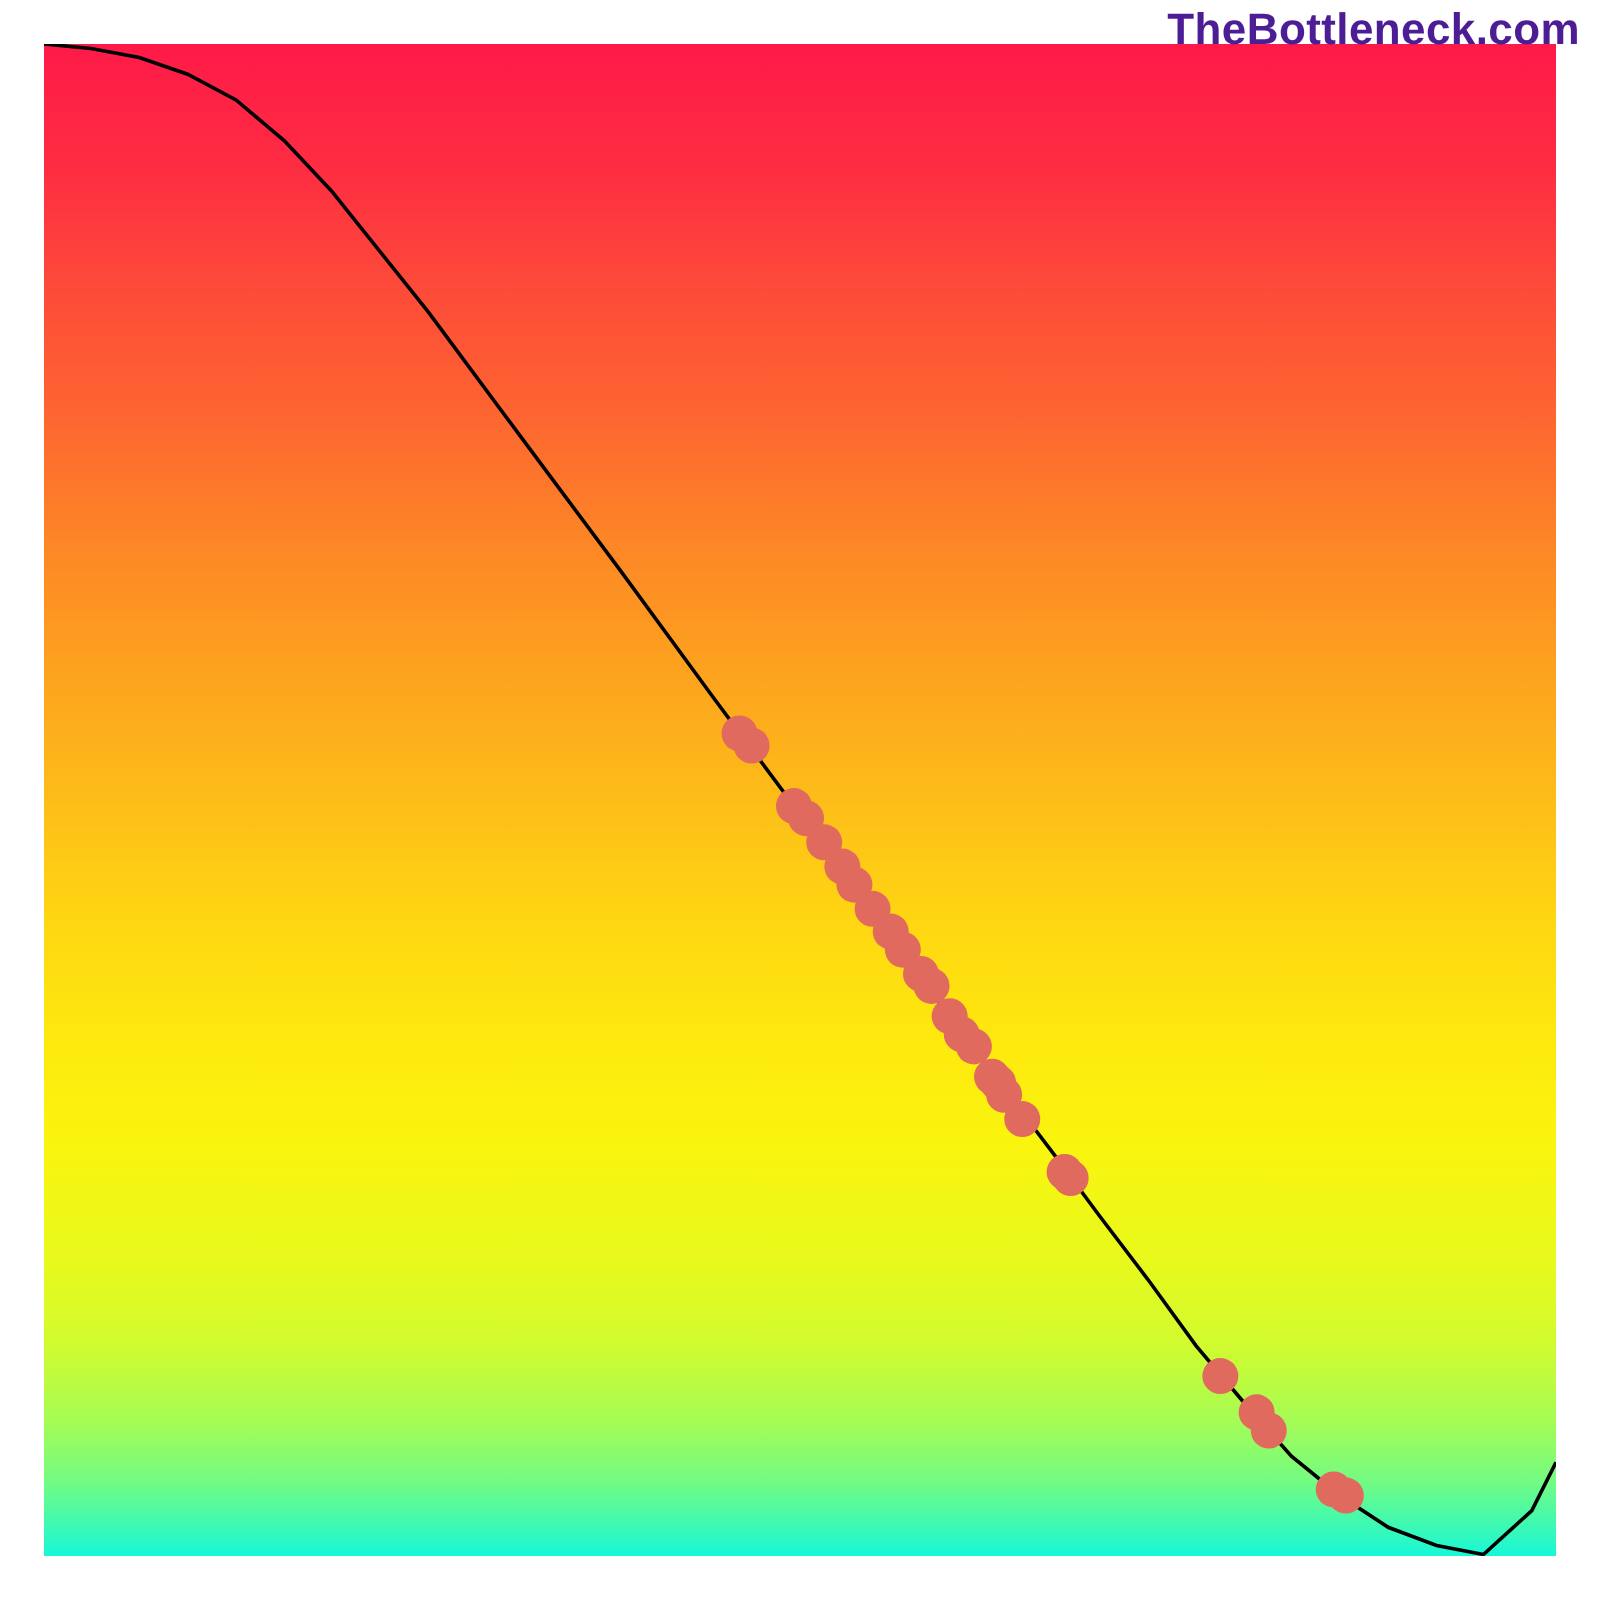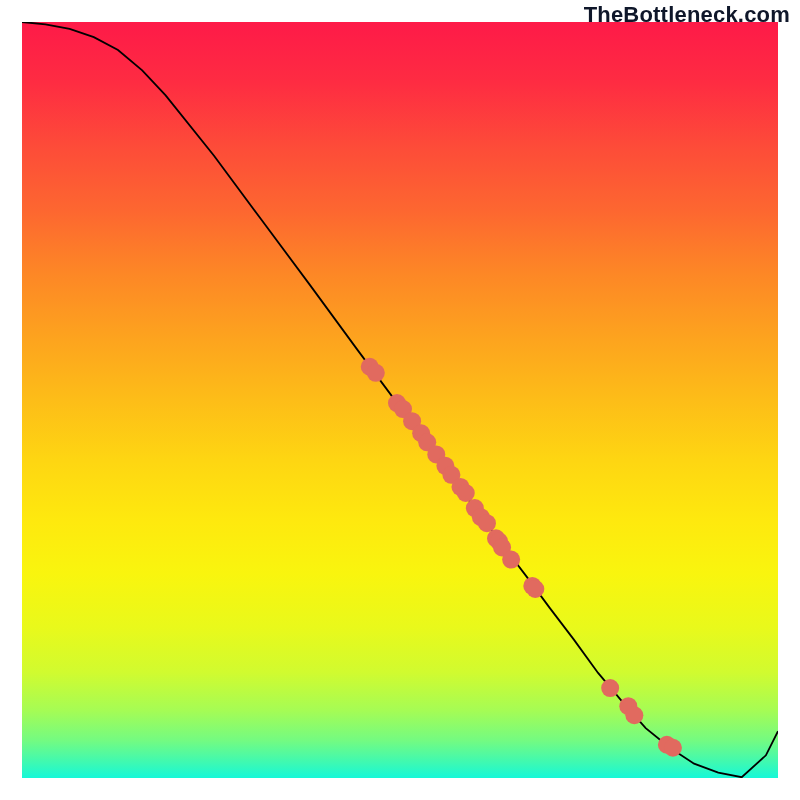--- a/index.html
+++ b/index.html
@@ -10,21 +10,21 @@
     font-family: Arial, Helvetica, sans-serif;
     position: relative;
     overflow: hidden;
   }
   .watermark {
     position: absolute;
     top: 2px;
     right: 10px;
     font-size: 22px;
     font-weight: 600;
-    color: #0f172a;
+    color: #4c1d95;
     letter-spacing: 0.2px;
     z-index: 10;
   }
   .plot-area {
     position: absolute;
     left: 22px;
     top: 22px;
     width: 756px;
     height: 756px;
     background: linear-gradient(to bottom,

